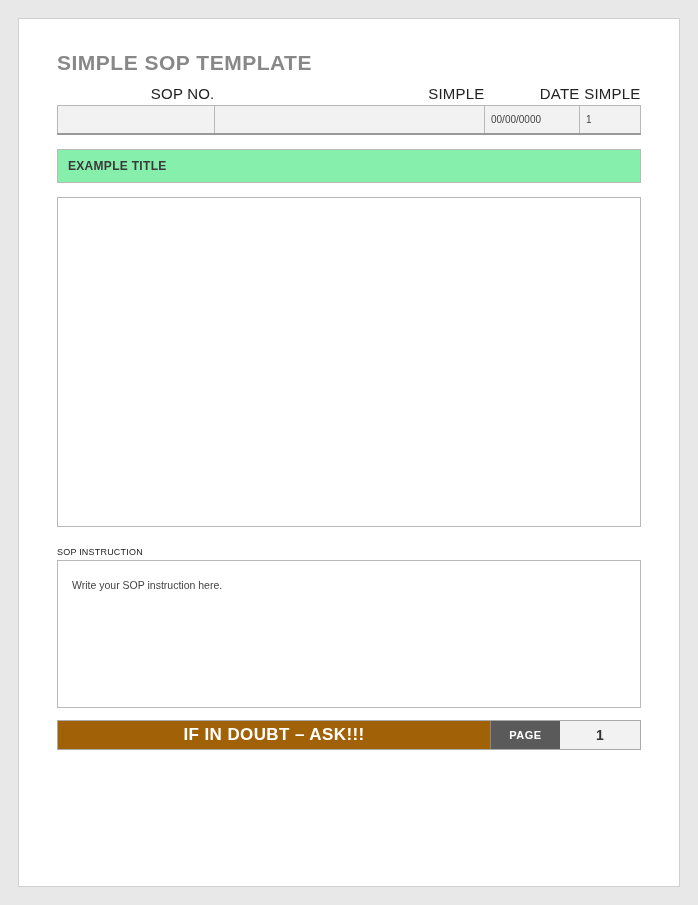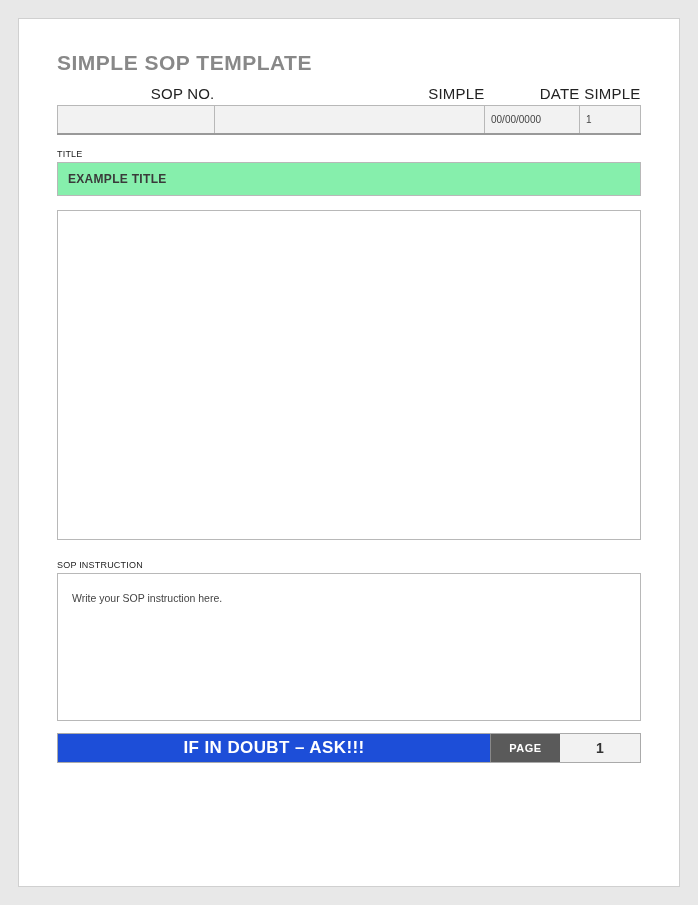--- a/index.html
+++ b/index.html
@@ -81,21 +81,21 @@
       margin-bottom: 12px;
     }
     .footer-bar {
       display: flex;
       width: 100%;
       height: 30px;
       border: 1px solid #aaa;
     }
     .footer-msg {
       flex: 1;
-      background: #1d4ed8;
+      background: #a16207;
       color: #fff;
       font-size: 17px;
       font-weight: bold;
       letter-spacing: 0.4px;
       display: flex;
       align-items: center;
       justify-content: center;
     }
     .footer-page-label {
       width: 70px;
@@ -137,21 +137,20 @@
     </tr>
     <tr>
       <td></td>
       <td></td>
       <td>00/00/0000</td>
       <td>1</td>
     </tr>
   </tbody>
     </table>
 
-  <div class="field-label">TITLE</div>
   <div class="title-box">EXAMPLE TITLE</div>
 
   <div class="background-box"></div>
 
   <div class="field-label">SOP INSTRUCTION</div>
   <div class="instruction-box">
     <span>Write your SOP instruction here.</span>
   </div>
 
   <div class="footer-bar">

